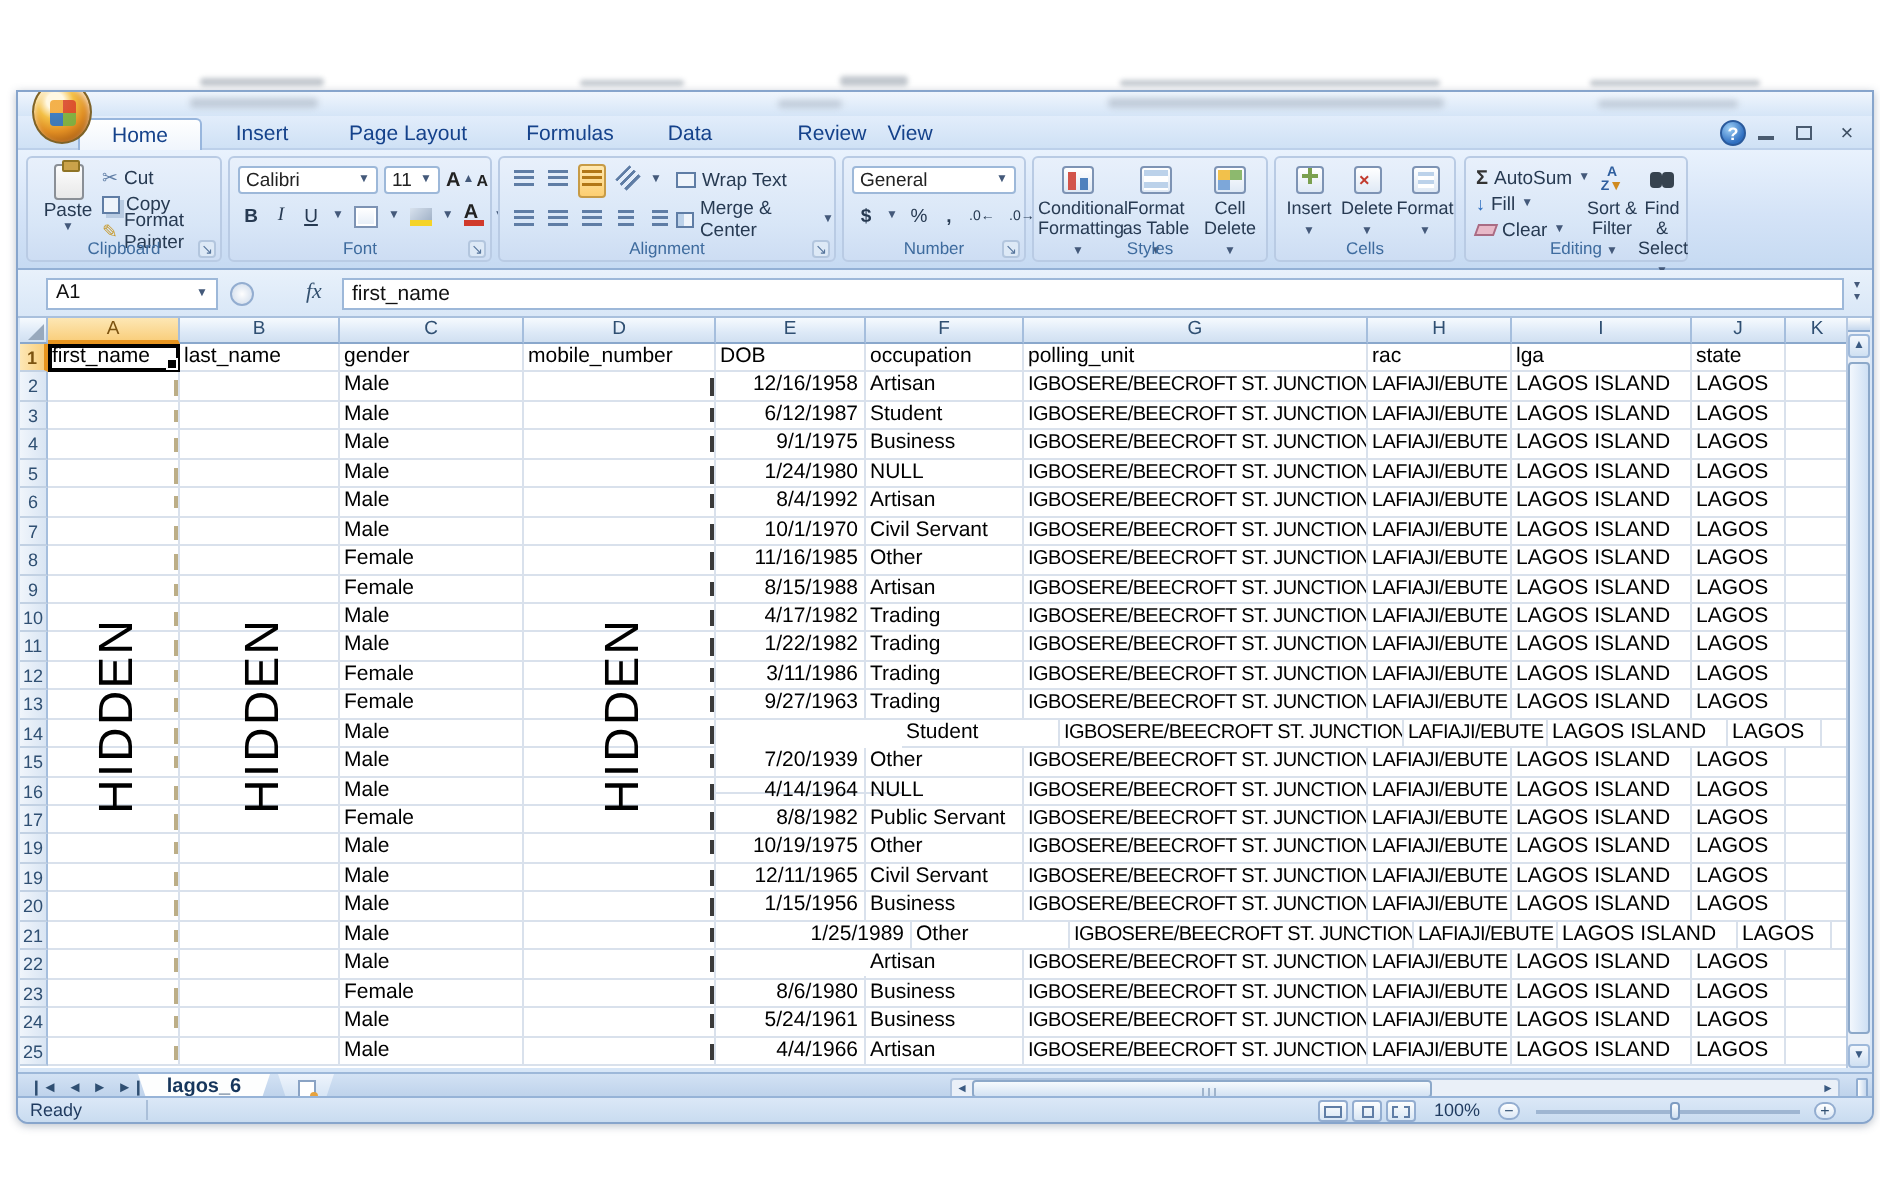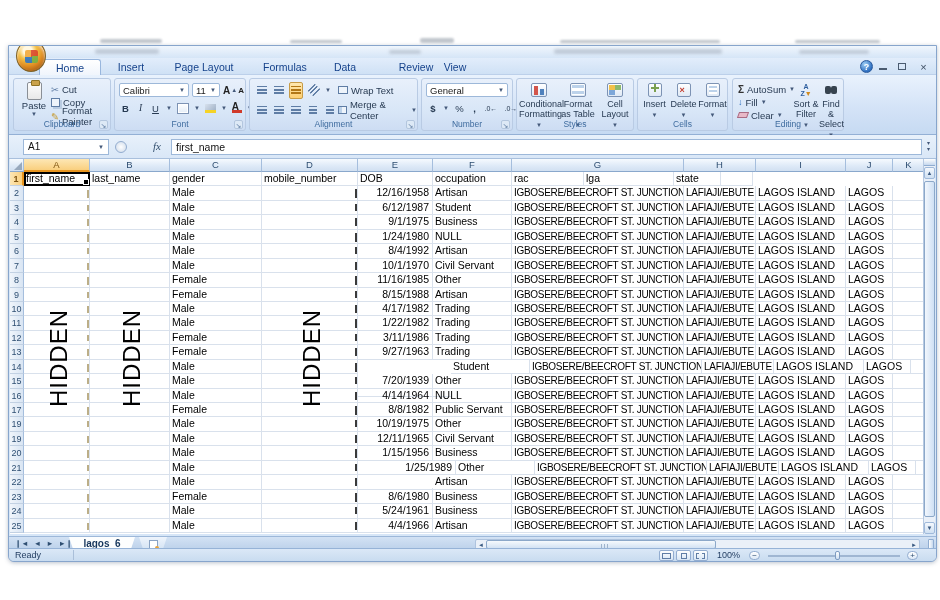--- a/index.html
+++ b/index.html
@@ -334,21 +334,21 @@
             <span style="position:absolute;inset:1px;background:repeating-linear-gradient(#bcd2ea 0 3px,#fff 3px 6px)"></span>
           </div>
           <div>Format as Table</div><span class="arr">▼</span>
         </div>
         <div class="bigbtn" style="left:80px;width:36px">
           <div class="icon14">
             <span style="position:absolute;left:1px;top:1px;width:6px;height:5px;background:#f2c14b"></span>
             <span style="position:absolute;right:1px;top:1px;width:6px;height:5px;background:#8db96e"></span>
             <span style="position:absolute;left:1px;bottom:1px;width:6px;height:5px;background:#7da7d9"></span>
           </div>
-          <div>Cell Layout</div><span class="arr">▼</span>
+          <div>Cell Delete</div><span class="arr">▼</span>
         </div>
         <div class="gtitle">Styles</div>
       </div>
 
       <div class="grp" style="left:628px;width:91px">
         <div class="bigbtn" style="left:2px;width:29px">
           <div class="icon14" style="width:14px">
             <span style="position:absolute;left:2px;top:3px;width:8px;height:2px;background:#7aa04f"></span>
             <span style="position:absolute;left:5px;top:0;width:2px;height:8px;background:#7aa04f"></span>
           </div>
@@ -428,20 +428,21 @@
         </div>
       <div class="rows">
           <div class="row">
             <div class="rn hl">1</div>
             <div class="cell sel" style="width: 66px;">first_name</div>
             <div class="cell" style="width: 80px;">last_name</div>
             <div class="cell" style="width: 92px;">gender</div>
             <div class="cell" style="width: 96px;">mobile_number</div>
             <div class="cell" style="width: 75px;">DOB</div>
             <div class="cell" style="width: 79px;">occupation</div>
+            <div class="cell" style="width: 172px;">polling_unit</div>
             <div class="cell" style="width: 72px;">rac</div>
             <div class="cell" style="width: 90px;">lga</div>
             <div class="cell" style="width: 47px;">state</div>
             <div class="cell" style="width: 32px;"></div>
           </div>
           <div class="row">
             <div class="rn">2</div>
             <div class="cell" style="width: 66px;">
               <span class="fragA" style="height: 8px;"></span>
             </div>

